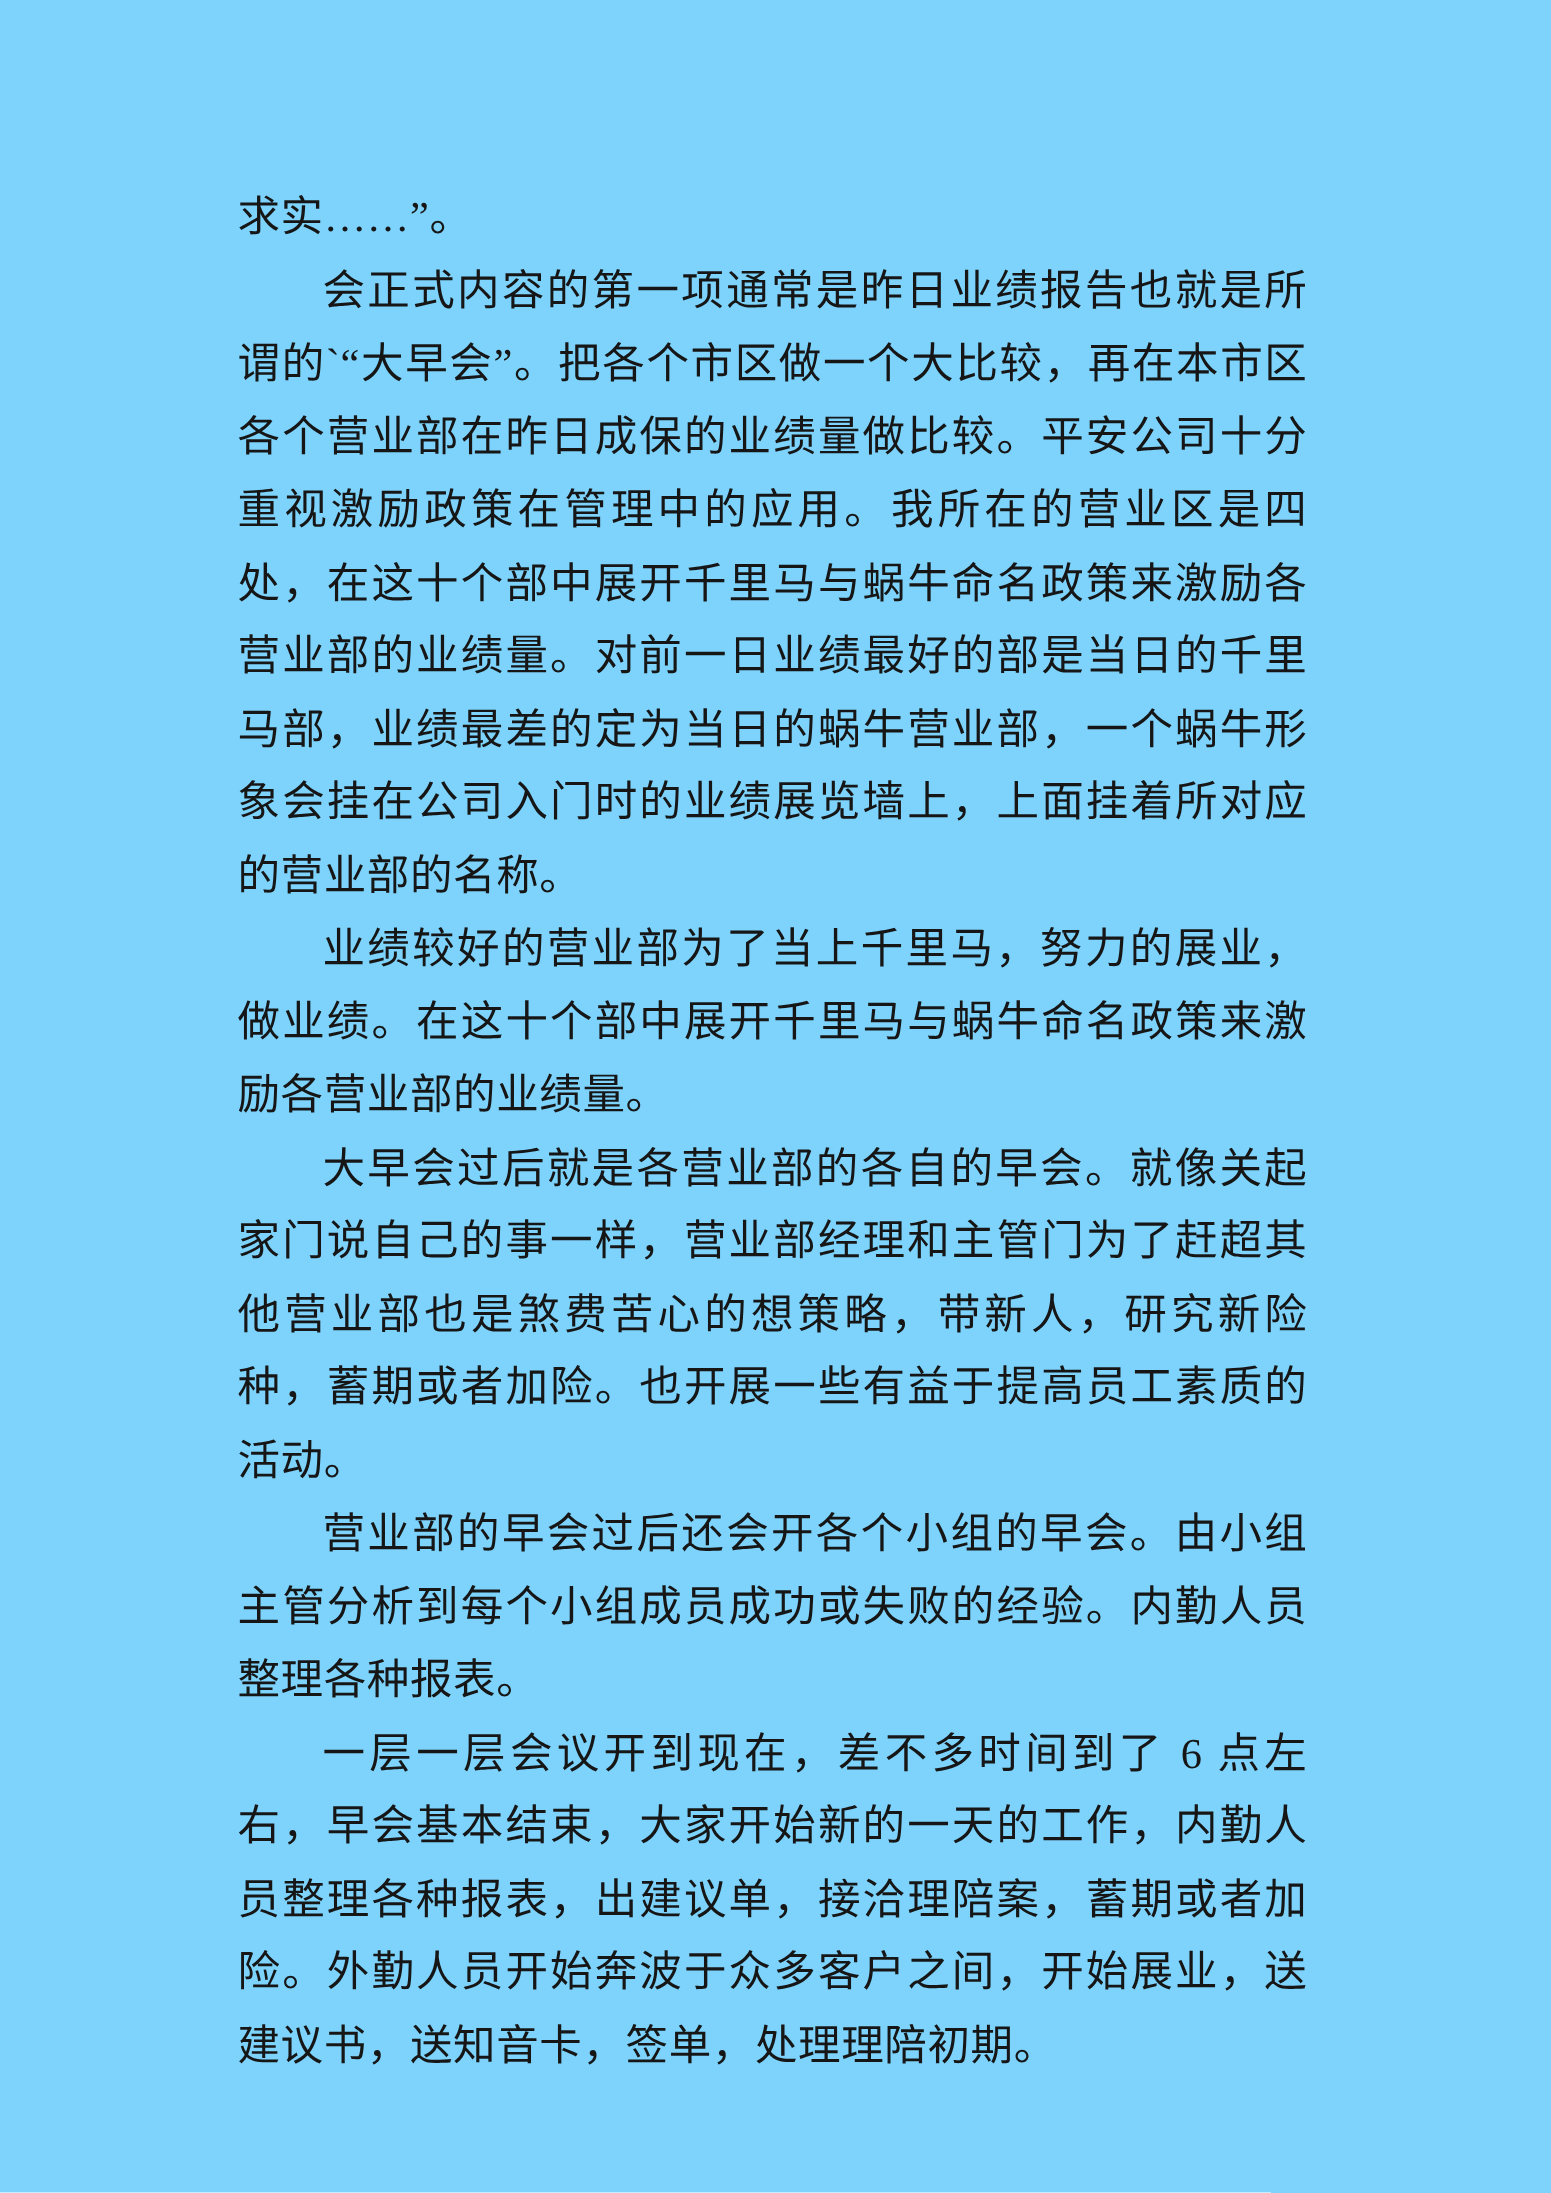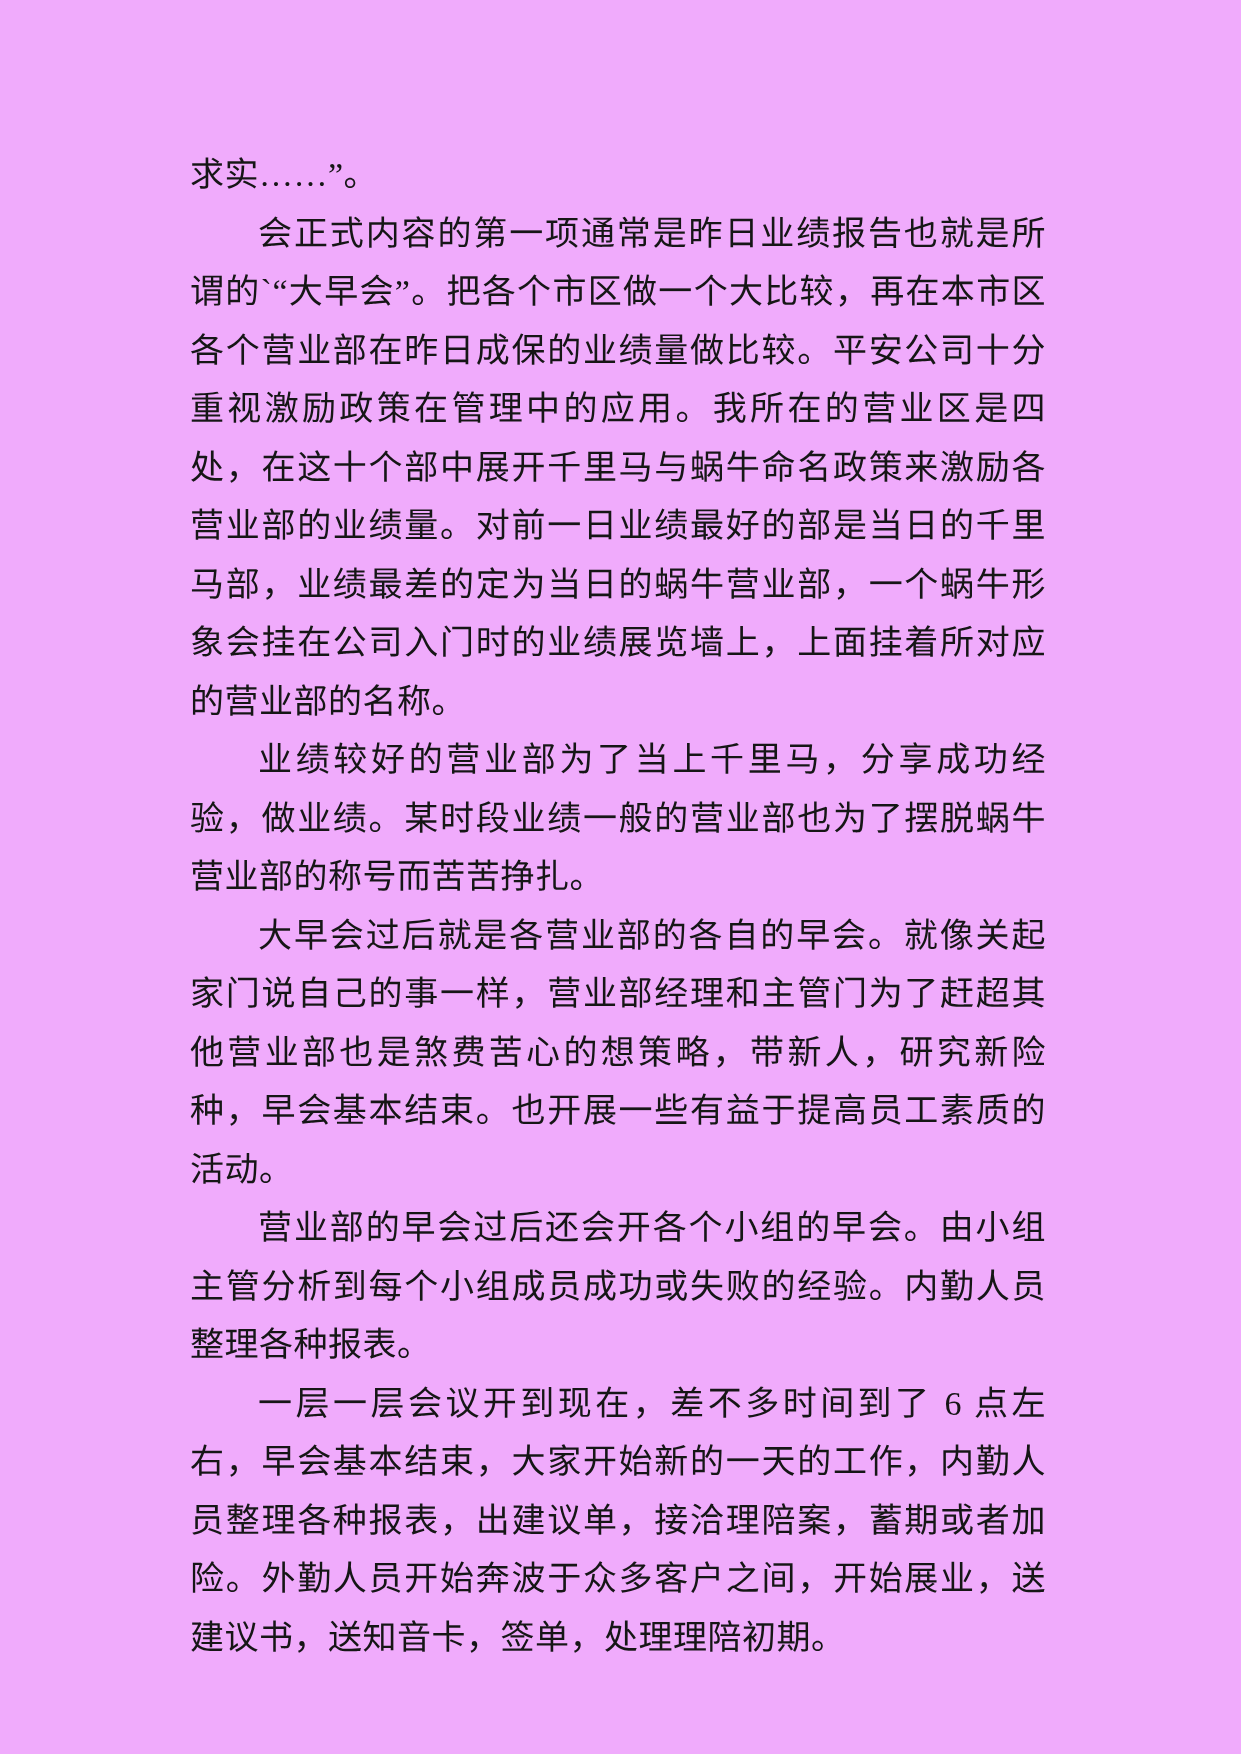--- a/index.html
+++ b/index.html
@@ -4,21 +4,21 @@
 <style>
   html, body {
     margin: 0;
     padding: 0;
     background: #ffffff;
   }
   .page {
     position: relative;
     width: 1241px;
     height: 1754px;
-    background: #f0abfc;
+    background: #7dd3fc;
     overflow: hidden;
     font-family: "Liberation Serif", "DejaVu Serif", serif;
   }
   .text-block {
     position: absolute;
     left: 190px;
     top: 146px;
     width: 856px;
     font-size: 34px;
     line-height: 58.5px;
@@ -37,18 +37,18 @@
     font-family: Liberation Serif, serif;
   }
 </style>
 </head>
 <body>
 
 <div class="page">
   <div class="text-block">
     <p class="para">求实……”。</p>
     <p class="para indent">会正式内容的第一项通常是昨日业绩报告也就是所谓的`“大早会”。把各个市区做一个大比较，再在本市区各个营业部在昨日成保的业绩量做比较。平安公司十分重视激励政策在管理中的应用。我所在的营业区是四处，在这十个部中展开千里马与蜗牛命名政策来激励各营业部的业绩量。对前一日业绩最好的部是当日的千里马部，业绩最差的定为当日的蜗牛营业部，一个蜗牛形象会挂在公司入门时的业绩展览墙上，上面挂着所对应的营业部的名称。</p>
-    <p class="para indent">业绩较好的营业部为了当上千里马，分享成功经验，做业绩。某时段业绩一般的营业部也为了摆脱蜗牛营业部的称号而苦苦挣扎。</p>
-    <p class="para indent">大早会过后就是各营业部的各自的早会。就像关起家门说自己的事一样，营业部经理和主管门为了赶超其他营业部也是煞费苦心的想策略，带新人，研究新险种，早会基本结束。也开展一些有益于提高员工素质的活动。</p>
+    <p class="para indent">业绩较好的营业部为了当上千里马，努力的展业，做业绩。在这十个部中展开千里马与蜗牛命名政策来激励各营业部的业绩量。</p>
+    <p class="para indent">大早会过后就是各营业部的各自的早会。就像关起家门说自己的事一样，营业部经理和主管门为了赶超其他营业部也是煞费苦心的想策略，带新人，研究新险种，蓄期或者加险。也开展一些有益于提高员工素质的活动。</p>
     <p class="para indent">营业部的早会过后还会开各个小组的早会。由小组主管分析到每个小组成员成功或失败的经验。内勤人员整理各种报表。</p>
     <p class="para indent">一层一层会议开到现在，差不多时间到了 6 点左右，早会基本结束，大家开始新的一天的工作，内勤人员整理各种报表，出建议单，接洽理陪案，蓄期或者加险。外勤人员开始奔波于众多客户之间，开始展业，送建议书，送知音卡，签单，处理理陪初期。</p>
   </div>
 </div>
 
 </body></html>

